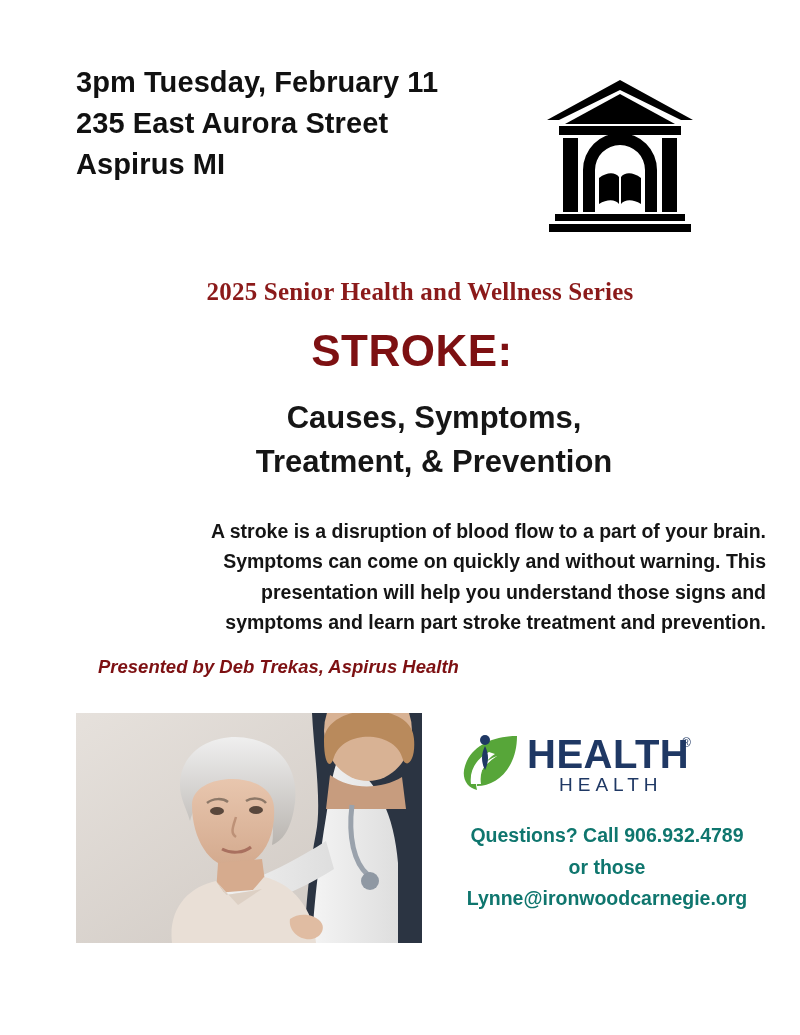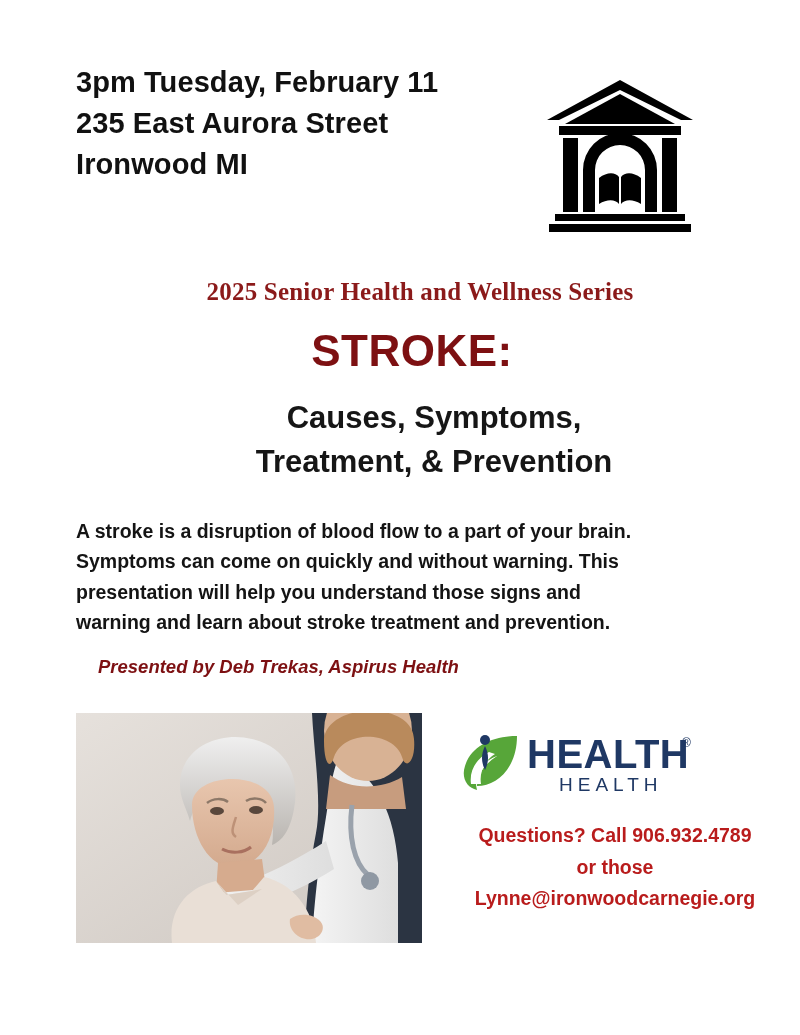--- a/index.html
+++ b/index.html
@@ -99,21 +99,21 @@
   .body-copy {
     position: absolute;
     left: 64px;
     top: 516px;
     width: 690px;
     font-size: 19.5px;
     font-weight: bold;
     line-height: 1.56;
     color: #141414;
   }
-  .body-copy div { white-space: nowrap; }
+  .body-copy div { white-space: nowrap; text-align: right; }
 
   
   .presenter {
     position: absolute;
     left: 86px;
     top: 656px;
     font-size: 18.5px;
     font-weight: bold;
     font-style: italic;
     color: #7d1012;
@@ -169,35 +169,34 @@
   
   .contact {
     position: absolute;
     left: 410px;
     top: 820px;
     width: 370px;
     text-align: center;
     font-size: 19.5px;
     font-weight: bold;
     line-height: 1.62;
-    color: #b91c1c;
-    padding-left: 8px;
+    color: #0f766e;
   }
 </style>
 </head>
 <body>
 
 <div class="flyer">
 
   <div class="header">
     <div class="header-line">
       <span>3pm</span><span class="time-gap"></span><span>Tuesday, February 11</span>
     </div>
     <div class="header-line">235 East Aurora Street</div>
-    <div class="header-line">Ironwood MI</div>
+    <div class="header-line">Aspirus MI</div>
   </div>
 
   <div class="library-logo">
     <svg width="150" height="155" viewBox="0 0 150 155" xmlns="http://www.w3.org/2000/svg">
 
       <polygon points="75,2 148,42 136,42 75,12 14,42 2,42" fill="#000000"></polygon>
       <polygon points="75,16 130,46 20,46" fill="#000000"></polygon>
 
       <rect x="14" y="48" width="122" height="9" fill="#000000"></rect>
 
@@ -220,21 +219,21 @@
 
   <div class="subtitle">
     <div>Causes, Symptoms,</div>
     <div>Treatment, &amp; Prevention</div>
   </div>
 
   <div class="body-copy">
     <div>A stroke is a disruption of blood flow to a part of your brain.</div>
     <div>Symptoms can come on quickly and without warning.  This</div>
     <div>presentation will help you understand those signs and</div>
-    <div>warning and learn about stroke treatment and prevention.</div>
+    <div>symptoms and learn part stroke treatment and prevention.</div>
   </div>
 
   <div class="presenter">Presented by Deb Trekas, Aspirus Health</div>
 
   <div class="photo">
     <svg width="346" height="230" viewBox="0 0 346 230" xmlns="http://www.w3.org/2000/svg">
       <defs>
         <linearGradient id="bg" x1="0" y1="0" x2="1" y2="1">
           <stop offset="0%" stop-color="#e6e1dc"></stop>
           <stop offset="100%" stop-color="#cdc6c0"></stop>

